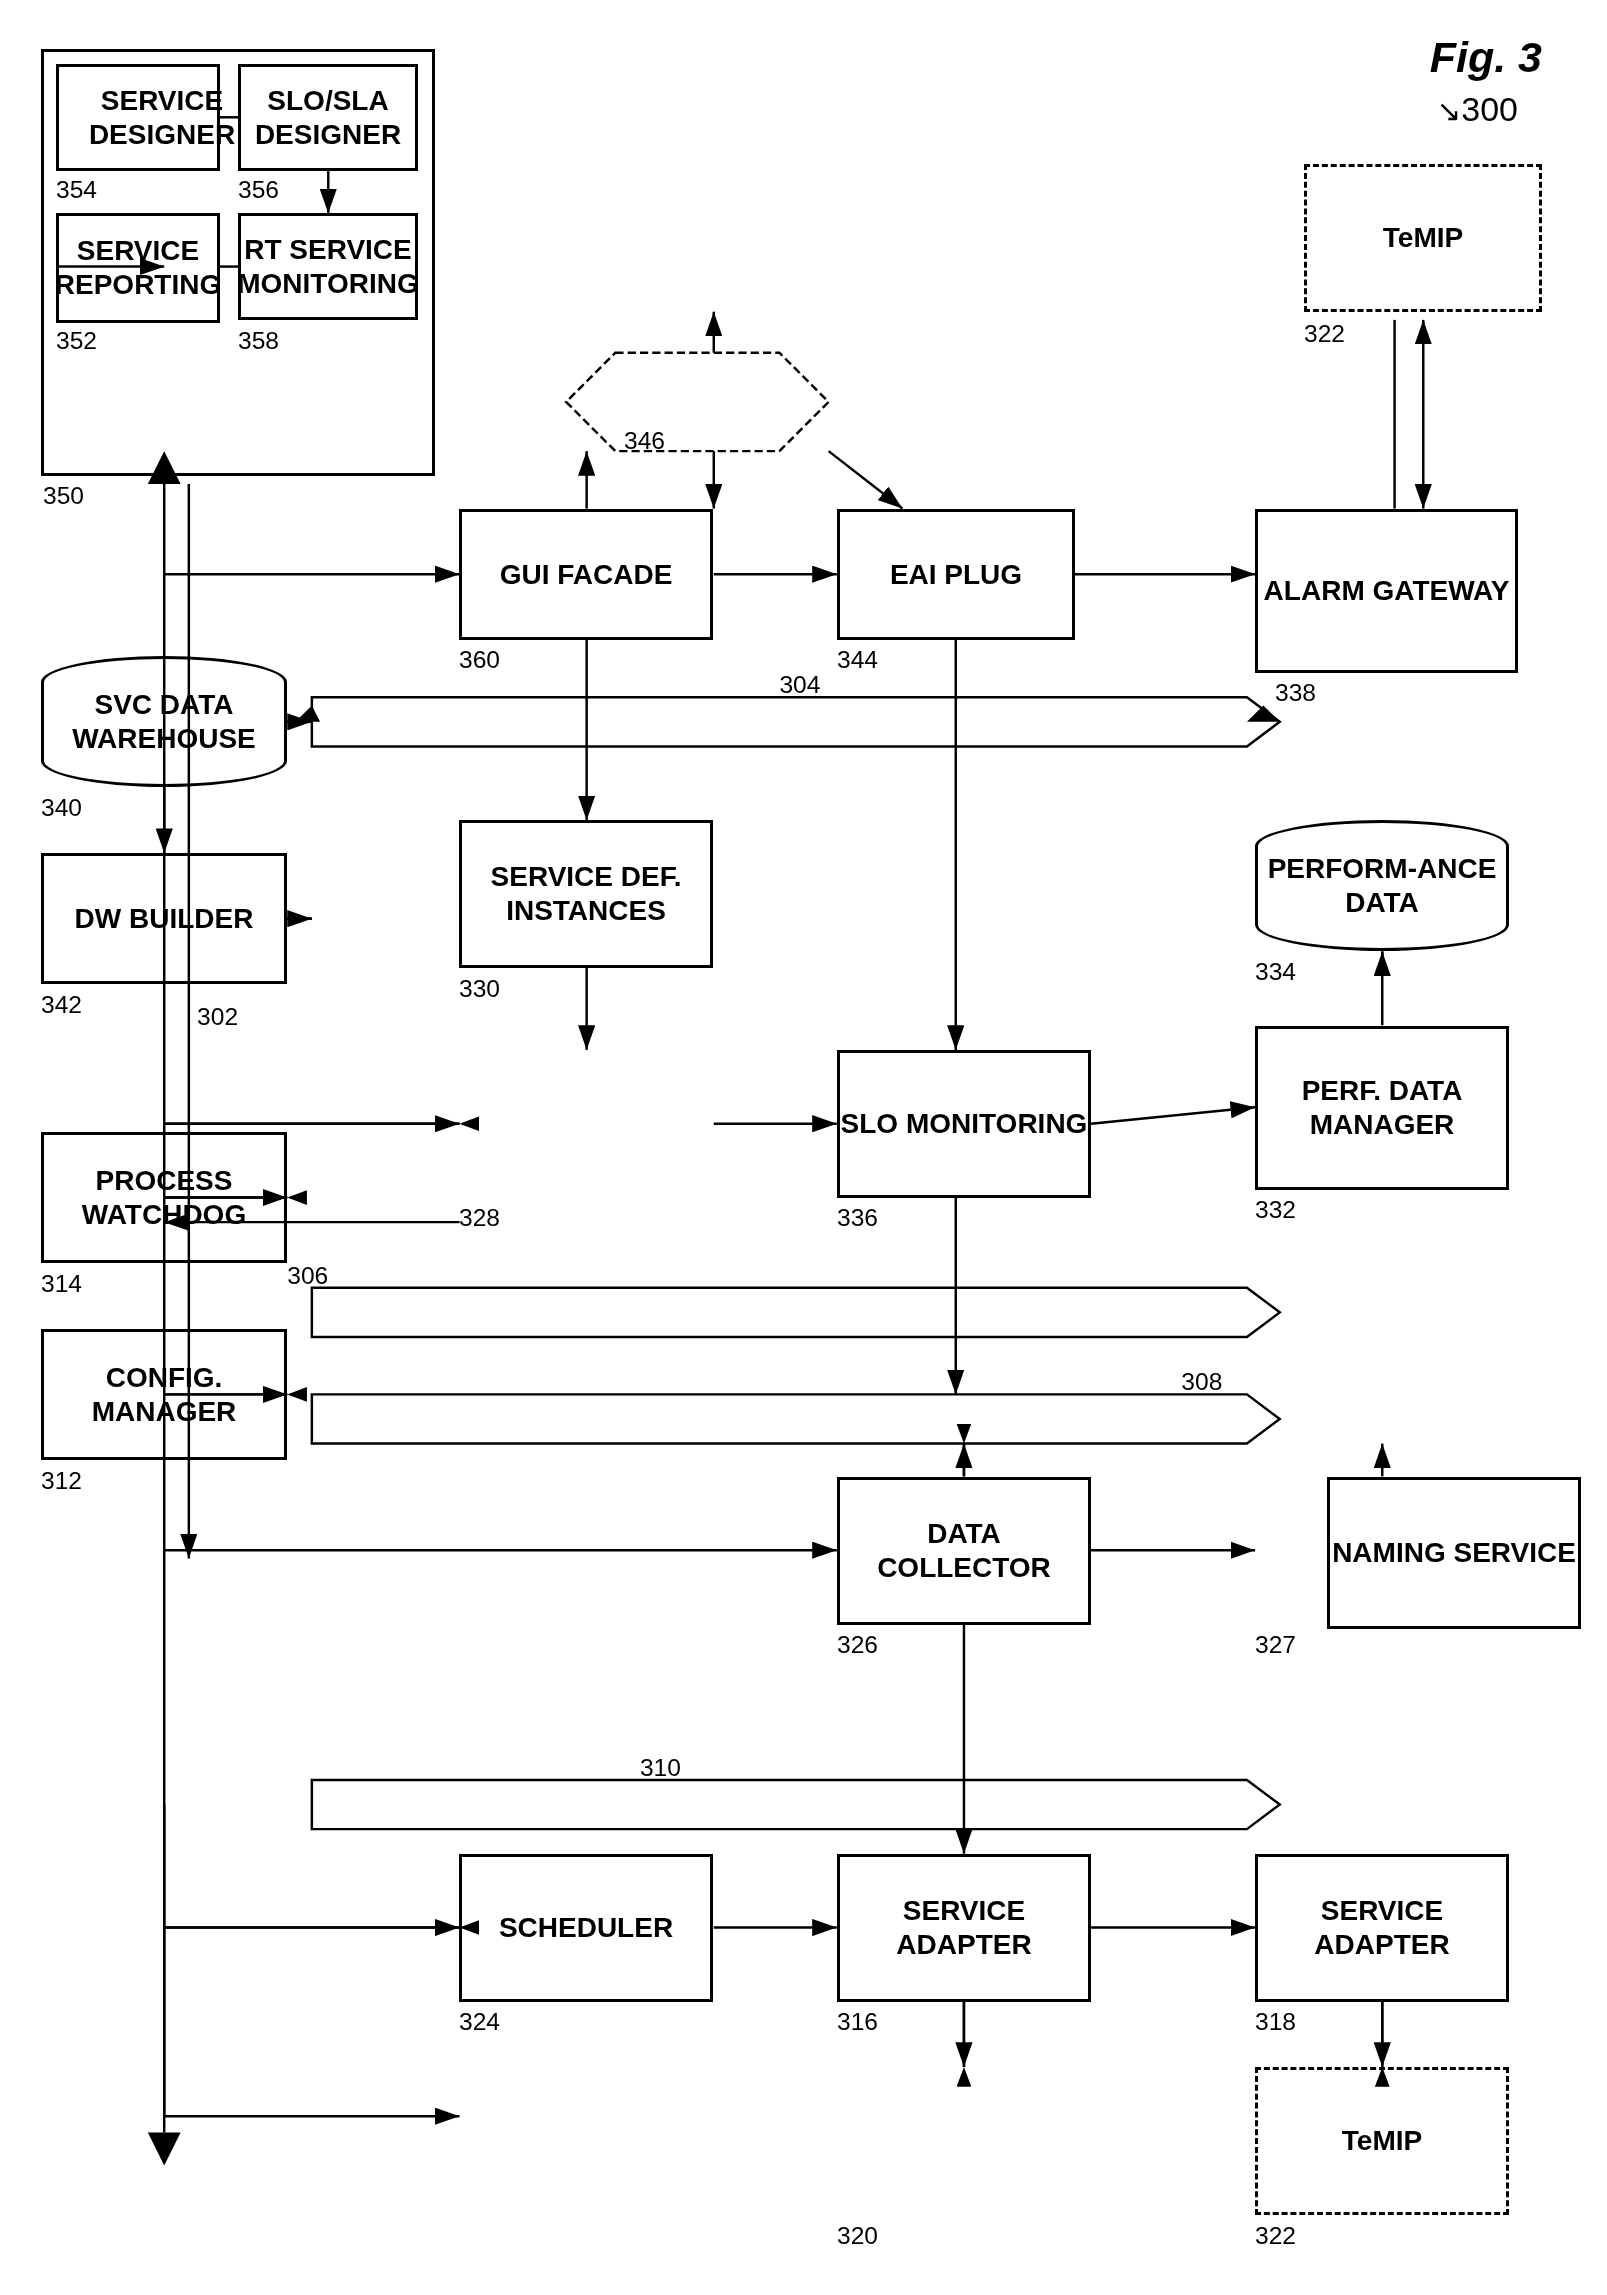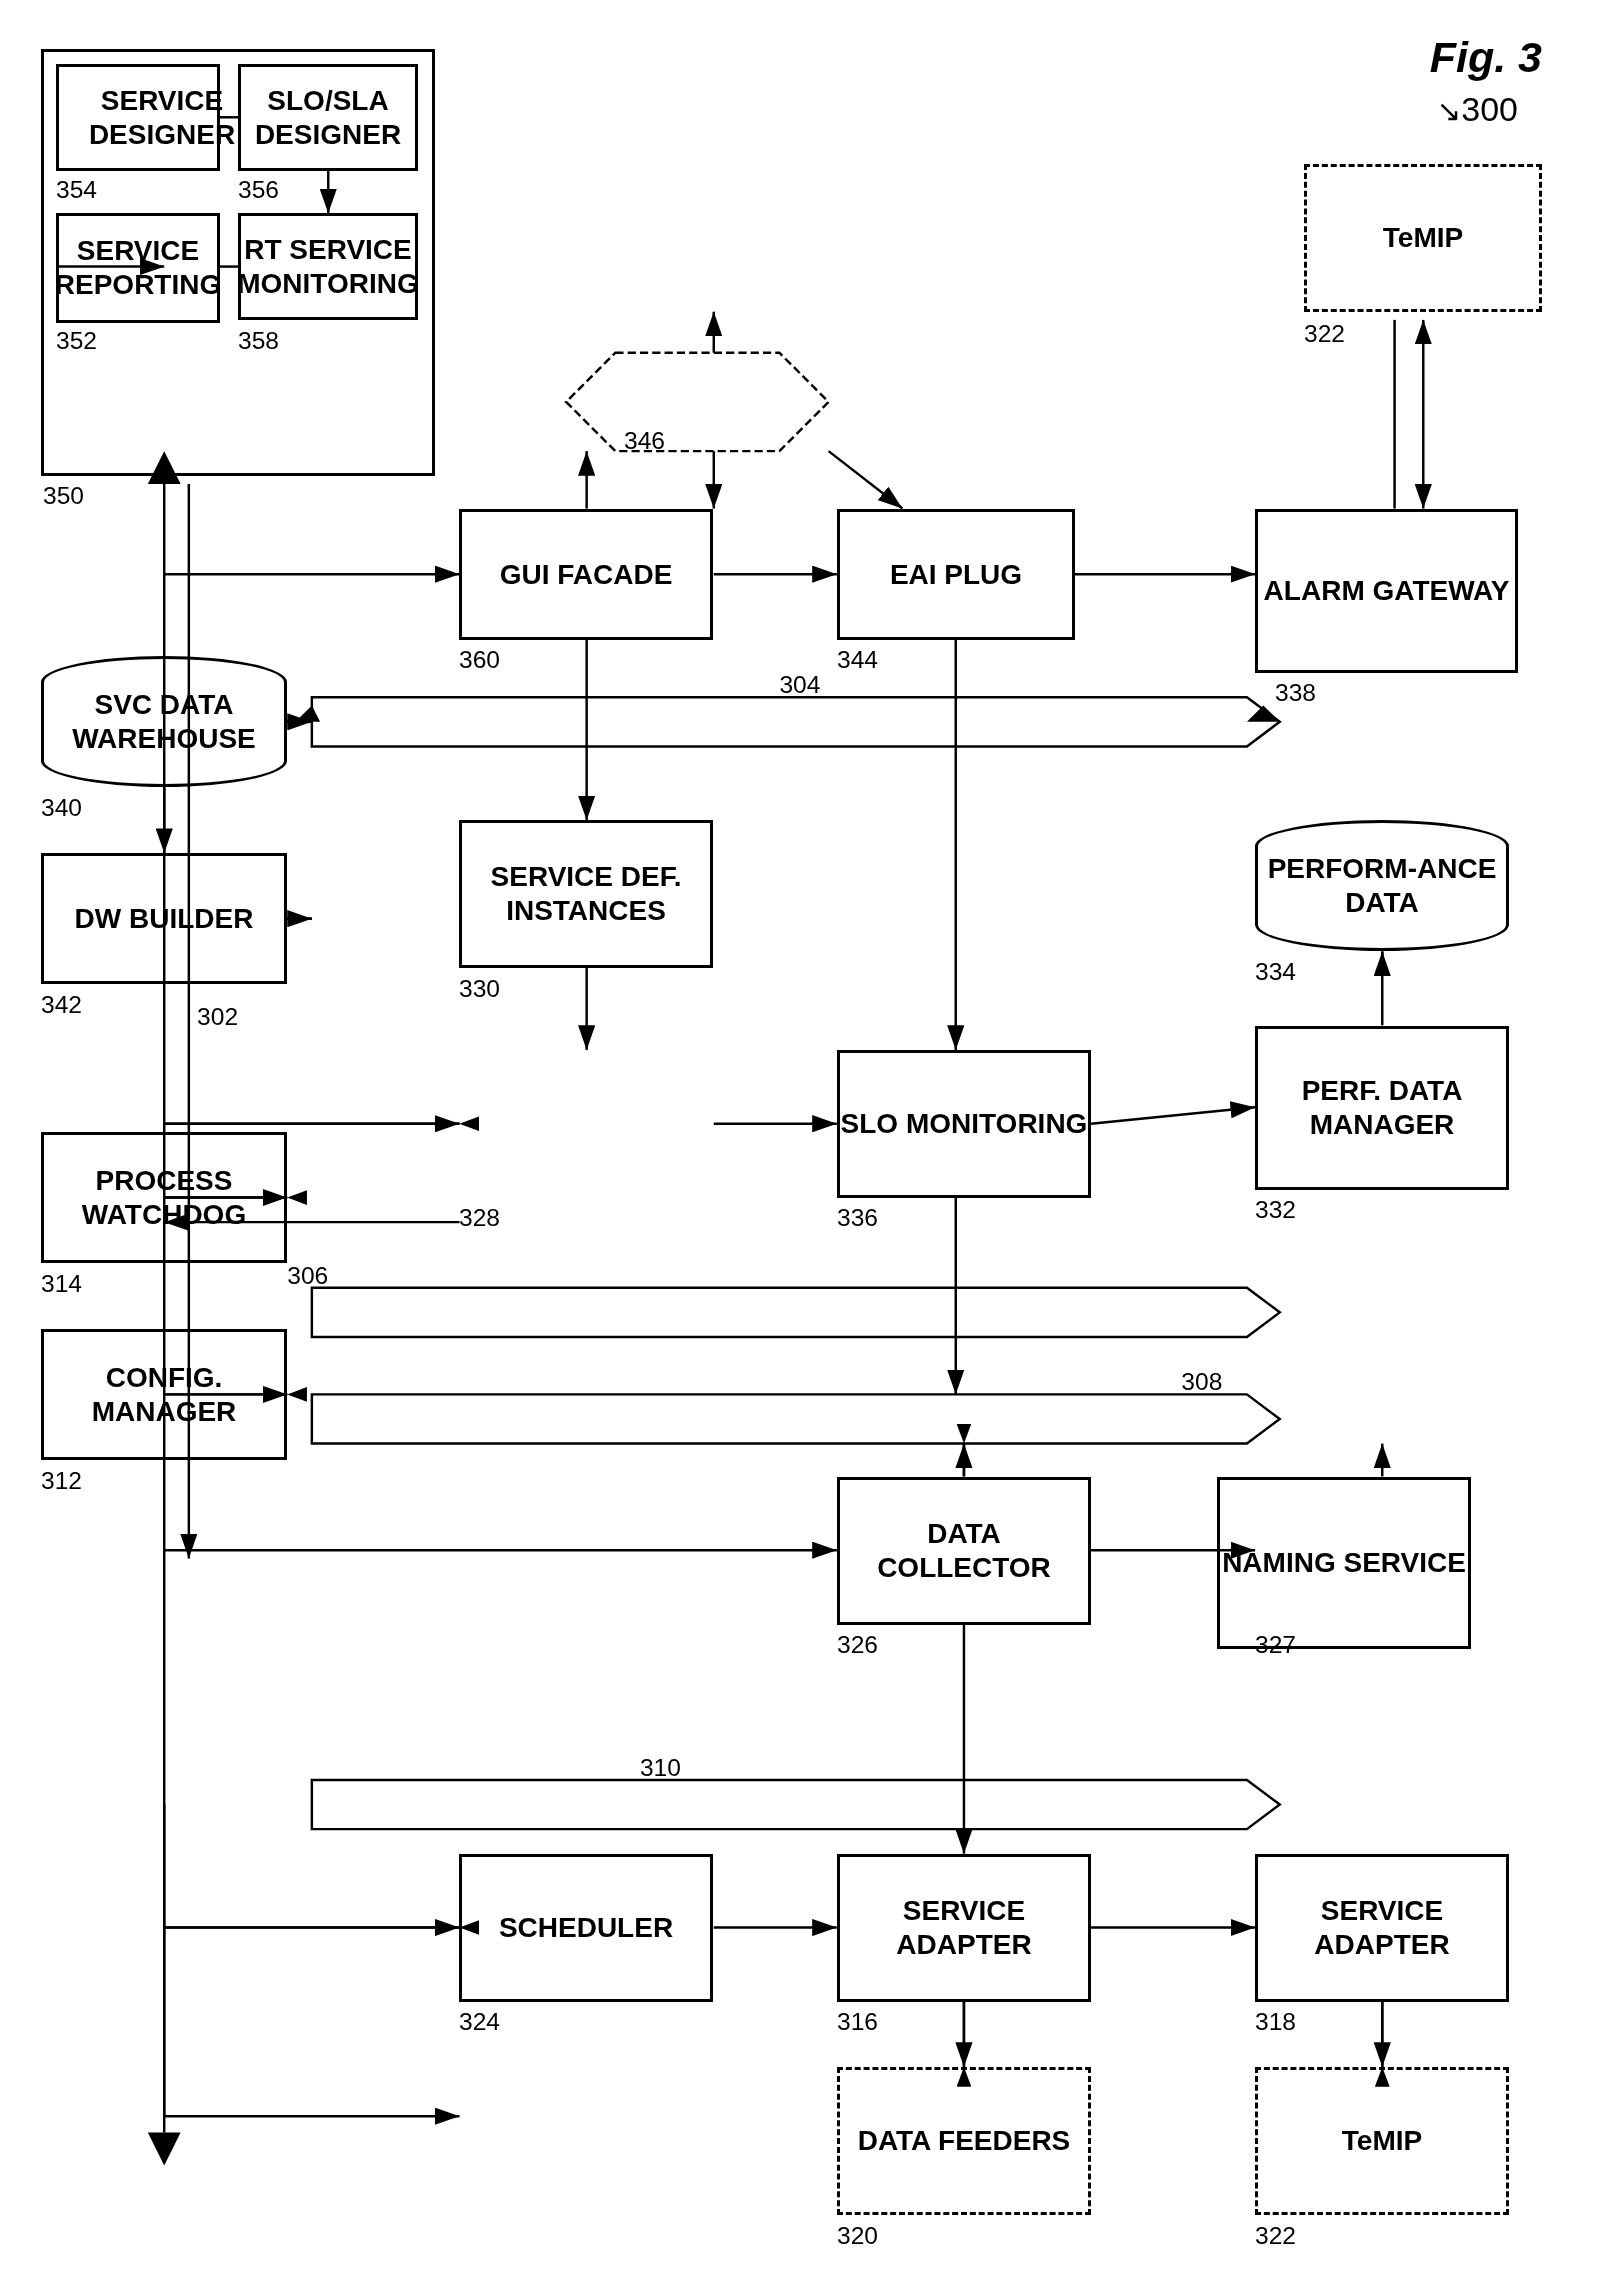--- a/index.html
+++ b/index.html
@@ -185,43 +185,40 @@
   <div class="box" style="left:1255px; top:1026px; width:254px; height:164px;">
     <span>PERF. DATA MANAGER</span>
   </div>
   <div class="ref-label" style="left:1255px; top:1196px;">332</div>
 
   <div class="box" style="left:837px; top:1477px; width:254px; height:148px;">
     <span>DATA COLLECTOR</span>
   </div>
   <div class="ref-label" style="left:837px; top:1631px;">326</div>
 
-  <div class="box" style="left:1217px; top:1477px; width:254px; height:172px;">
+  <div class="box" style="left:1327px; top:1477px; width:254px; height:152px;">
     <span>NAMING SERVICE</span>
   </div>
   <div class="ref-label" style="left:1255px; top:1631px;">327</div>
 
   <div class="box" style="left:459px; top:1854px; width:254px; height:148px;">
     <span>SCHEDULER</span>
   </div>
   <div class="ref-label" style="left:459px; top:2008px;">324</div>
 
   <div class="box" style="left:837px; top:1854px; width:254px; height:148px;">
     <span>SERVICE ADAPTER</span>
   </div>
   <div class="ref-label" style="left:837px; top:2008px;">316</div>
 
   <div class="box" style="left:1255px; top:1854px; width:254px; height:148px;">
     <span>SERVICE ADAPTER</span>
   </div>
   <div class="ref-label" style="left:1255px; top:2008px;">318</div>
 
-  <div class="box box-dashed" style="left:837px; top:2067px; width:254px; height:148px;">
-    <span>DATA FEEDERS</span>
-  </div>
   <div class="ref-label" style="left:837px; top:2222px;">320</div>
 
   <div class="box box-dashed" style="left:1255px; top:2067px; width:254px; height:148px;">
     <span>TeMIP</span>
   </div>
   <div class="ref-label" style="left:1255px; top:2222px;">322</div>
 
   <svg class="arrows" xmlns="http://www.w3.org/2000/svg" viewBox="0 0 1960 2798" width="1608" height="2295">
     <defs>
       <marker id="arrow" markerWidth="10" markerHeight="7" refX="10" refY="3.5" orient="auto">

